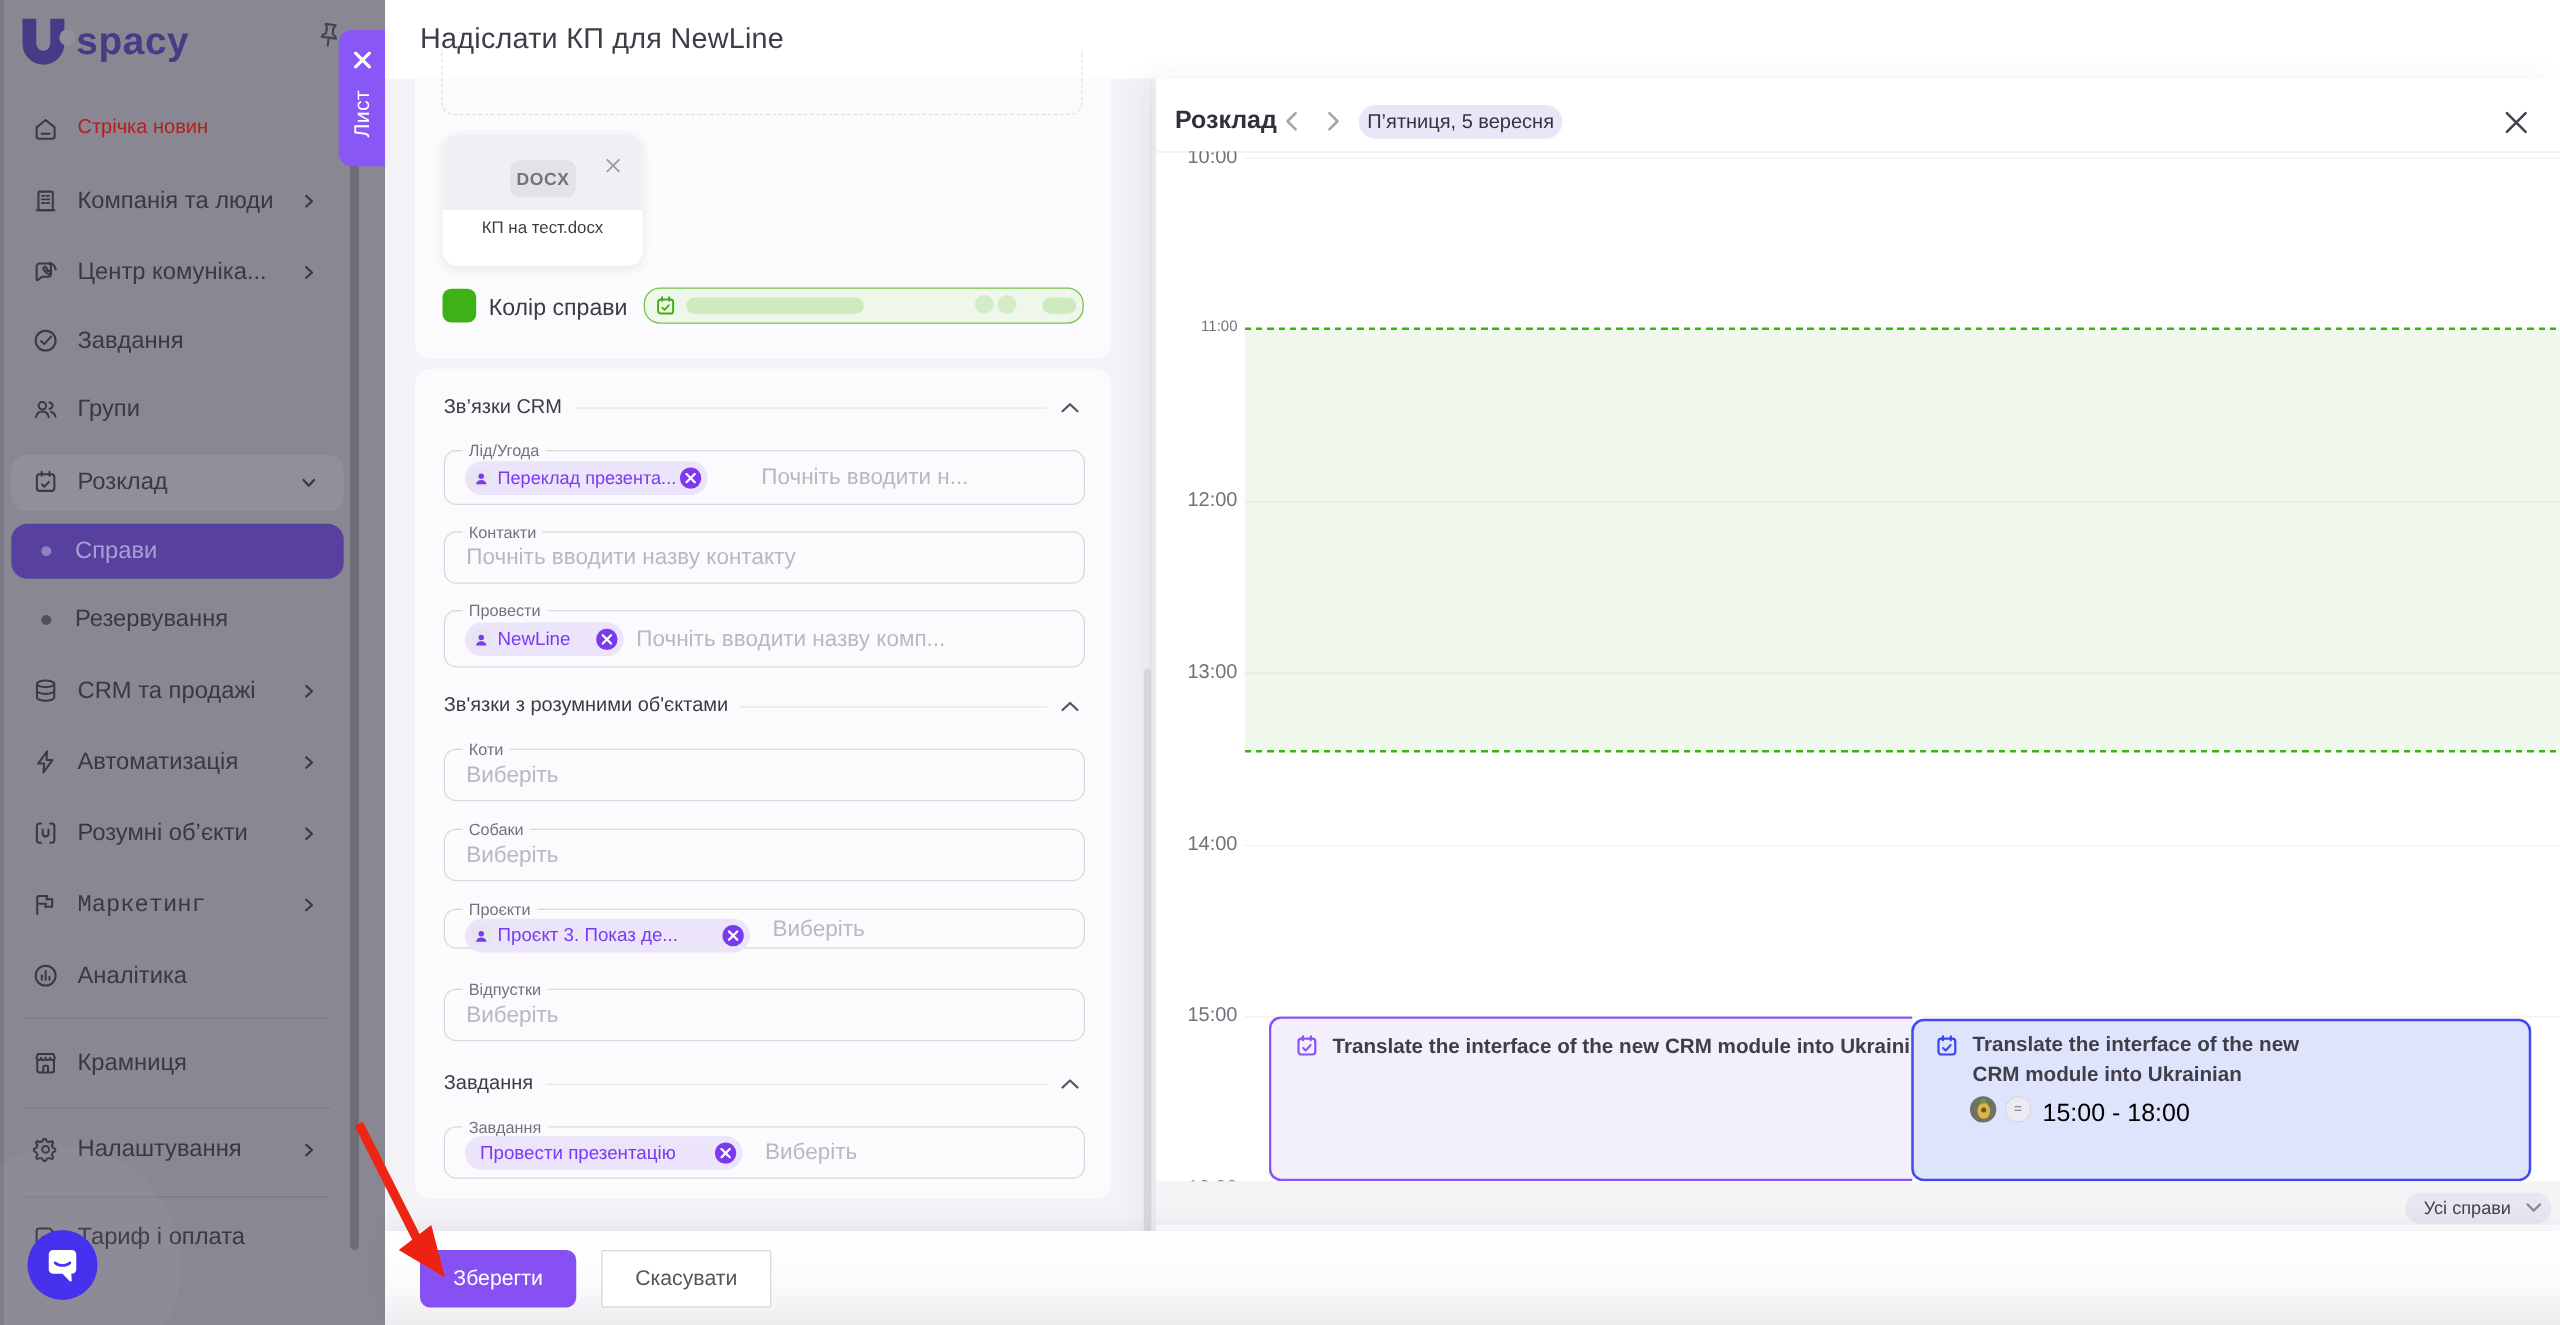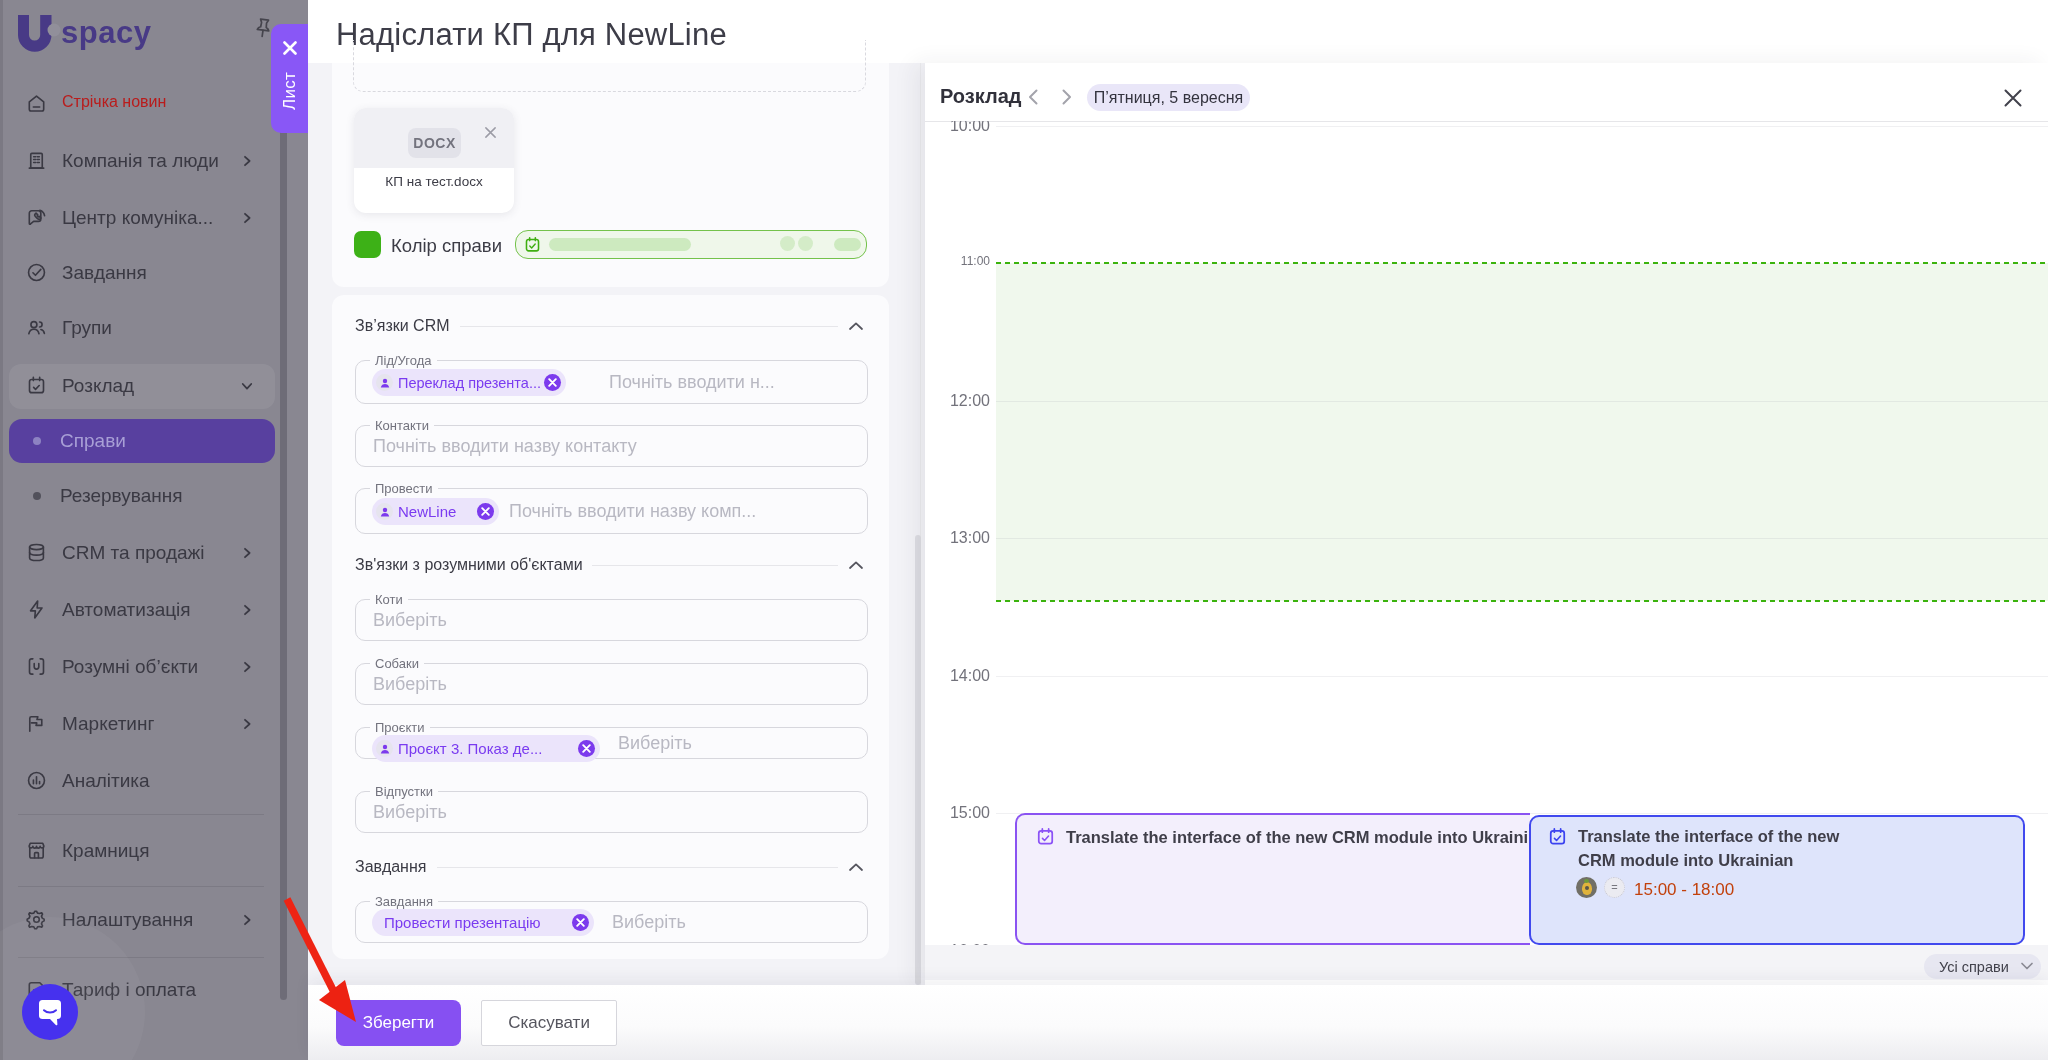--- a/index.html
+++ b/index.html
@@ -89,21 +89,21 @@
       <path d="M8.2 4H7a2.3 2.3 0 0 0-2.3 2.3v11.4A2.3 2.3 0 0 0 7 20h1.2M15.8 4H17a2.3 2.3 0 0 1 2.3 2.3v11.4A2.3 2.3 0 0 1 17 20h-1.2" stroke="#3a3943" stroke-width="1.7" fill="none" stroke-linecap="round" stroke-linejoin="round"></path>
       <path d="M9.6 9v3.3a2.4 2.4 0 0 0 4.8 0V9" stroke="#3a3943" stroke-width="1.7" fill="none" stroke-linecap="round" stroke-linejoin="round"></path>
     </svg>
 <span class="abs" style="left:62px;top:656px;font-size:19px;color:#3a3943;">Розумні об’єкти</span>
 <svg class="abs" style="left:238px;top:658px" width="18" height="18" viewBox="0 0 18 18">
       <path d="M7 4.8l4.6 4.2L7 13.2" stroke="#3a3943" stroke-width="1.8" fill="none" stroke-linecap="round" stroke-linejoin="round"></path>
     </svg>
 <svg class="abs" style="left:25px;top:712px" width="23" height="23" viewBox="0 0 24 24">
       <path d="M5 20V6.5A1.5 1.5 0 0 1 6.5 5h6.9l-.9 2.8h5V14h-6l.8-2.6H6.8" stroke="#3a3943" stroke-width="1.7" fill="none" stroke-linecap="round" stroke-linejoin="round"></path>
     </svg>
-<span class="abs" style="left:62px;top:713px;font-size:19px;color:#3a3943;">Маркетинг</span>
+<span class="abs" style="left:62px;top:713px;font-size:19px;color:#3a3943;font-family:Liberation Mono, monospace;">Маркетинг</span>
 <svg class="abs" style="left:238px;top:715px" width="18" height="18" viewBox="0 0 18 18">
       <path d="M7 4.8l4.6 4.2L7 13.2" stroke="#3a3943" stroke-width="1.8" fill="none" stroke-linecap="round" stroke-linejoin="round"></path>
     </svg>
 <svg class="abs" style="left:25px;top:769px" width="23" height="23" viewBox="0 0 24 24">
       <circle cx="12" cy="12" r="8.3" stroke="#3a3943" stroke-width="1.7" fill="none" stroke-linecap="round" stroke-linejoin="round"></circle>
       <path d="M8.8 15.4v-3.8M12 15.4V8.2M15.2 15.4v-2.4" stroke="#3a3943" stroke-width="1.7" fill="none" stroke-linecap="round" stroke-linejoin="round"></path>
     </svg>
 <span class="abs" style="left:62px;top:770px;font-size:19px;color:#3a3943;">Аналітика</span>
 <svg class="abs" style="left:25px;top:839px" width="23" height="23" viewBox="0 0 24 24">
       <path d="M5 9.7V18a1.8 1.8 0 0 0 1.8 1.8h10.4A1.8 1.8 0 0 0 19 18V9.7" stroke="#3a3943" stroke-width="1.7" fill="none" stroke-linecap="round" stroke-linejoin="round"></path>
@@ -134,21 +134,21 @@
 <div class="abs" style="left:18px;top:957px;width:246px;height:1px;background:#7c7a84;"></div>
 <div class="abs" style="left:280px;top:90px;width:7px;height:910px;background:#6e6c77;border-radius:4px;"></div>
 <div class="abs" style="left:-45px;top:917px;width:190px;height:190px;border-radius:50%;background:rgba(255,255,255,0.04);"></div>
 <div class="abs" style="left:22px;top:984px;width:56px;height:56px;border-radius:50%;background:#4631ee;">
 <svg style="position:absolute;left:15px;top:14px" width="26" height="29" viewBox="0 0 26 29">
 <path d="M2 5.5A3.5 3.5 0 0 1 5.5 2h15A3.5 3.5 0 0 1 24 5.5v12a3.5 3.5 0 0 1-3.5 3.5H20l.4 5.2c.1.9-1 1.4-1.6.8L13 21H5.5A3.5 3.5 0 0 1 2 17.5Z" fill="#fff"></path>
 <path d="M7 12.2c3.2 3 8.8 3 12 0" fill="none" stroke="#4631ee" stroke-width="2" stroke-linecap="round"></path>
 </svg>
     </div>
 <div class="abs" style="left:308px;top:0;width:1740px;height:63px;background:#fff;"></div>
-<span class="abs" style="left:336px;top:17px;font-size:31px;color:#3d3d48;font-weight:500;letter-spacing:.2px;">Надіслати КП для NewLine</span>
+<span class="abs" style="left:336px;top:17px;font-size:23px;color:#3d3d48;font-weight:500;letter-spacing:.2px;">Надіслати КП для NewLine</span>
 <div class="abs" style="left:308px;top:63px;width:617px;height:922px;background:#f3f3f7;"></div>
 <div class="abs" style="left:332px;top:63px;width:557px;height:224px;background:#fbfbfd;border-radius:0 0 12px 12px;"></div>
 <div class="abs" style="left:353px;top:40px;width:513px;height:52px;border:1.5px dashed #d9d9df;border-top:none;border-radius:0 0 10px 10px;"></div>
 <div class="abs" style="left:354px;top:108px;width:160px;height:105px;background:#fff;border-radius:12px;box-shadow:0 2px 8px rgba(60,60,80,.10);overflow:hidden;">
 <div style="position:absolute;left:0;top:0;width:160px;height:60px;background:#f0f0f4;"></div>
 <div style="position:absolute;left:54px;top:20px;width:53px;height:30px;background:#e2e2e9;border-radius:8px;display:flex;align-items:center;justify-content:center;font-size:14px;font-weight:bold;color:#73737e;letter-spacing:.5px;">DOCX</div>
 <svg style="position:absolute;left:130px;top:18px" width="13" height="13" viewBox="0 0 14 14">
         <path d="M2 2l10 10M12 2 2 12" stroke="#9c9ca6" stroke-width="1.6" stroke-linecap="round"></path>
       </svg>
 <div style="position:absolute;left:0;top:66px;width:160px;text-align:center;font-size:13.5px;color:#3c3c46;">КП на тест.docx</div>
@@ -319,21 +319,21 @@
           <path d="M8 2.5v4M16 2.5v4" stroke="#3b42f0" stroke-width="2.2" stroke-linecap="round"></path>
           <path d="M8.2 14.4l2.6 2.6 5-5.6" stroke="#3b42f0" stroke-width="2" fill="none" stroke-linecap="round" stroke-linejoin="round"></path>
         </svg>
    <span style="position:absolute;left:47px;top:7px;font-size:16.5px;font-weight:bold;color:#3f3e49;line-height:24px;">Translate the interface of the new<br>CRM module into Ukrainian</span>
    <span style="position:absolute;left:45px;top:60px;width:21px;height:21px;border-radius:50%;background:#716f66;overflow:hidden;">
           <span style="position:absolute;left:6px;top:5px;width:10px;height:13px;border-radius:50% 50% 45% 45%;background:#e0b33c;"></span>
           <span style="position:absolute;left:8px;top:2px;width:5px;height:4px;border-radius:50%;background:#6d9b3a;"></span>
           <span style="position:absolute;left:9px;top:9px;width:4px;height:4px;border-radius:50%;background:#58564a;"></span>
         </span>
    <span style="position:absolute;left:73px;top:60px;width:21px;height:21px;border-radius:50%;border:1px dotted #c6c6d2;background:#ebebf1;color:#77777f;font-size:11px;text-align:center;line-height:19px;">=</span>
-   <span style="position:absolute;left:103px;top:63px;font-size:17px;color:#c2410c;">15:00 - 18:00</span>
+   <span style="position:absolute;left:103px;top:63px;font-size:20px;color:#000000;">15:00 - 18:00</span>
       </div>
 <div style="position:absolute;left:0px;top:0px;width:1123px;height:1px;background:rgba(130,130,145,.20);"></div>
 </div>
 <div class="abs" style="left:925px;top:945px;width:1123px;height:35px;background:#f4f4f7;"></div>
 <div class="abs" style="left:1924px;top:954px;width:117px;height:25px;background:#e7e7f1;border-radius:13px;">
 <span style="position:absolute;left:15px;top:4.5px;font-size:14.5px;color:#42424c;">Усі справи</span>
 <svg style="position:absolute;left:96px;top:7px" width="14" height="11" viewBox="0 0 14 11">
         <path d="M2 2.5l5 5 5-5" stroke="#8a8a94" stroke-width="1.7" fill="none" stroke-linecap="round" stroke-linejoin="round"></path>
       </svg>
 </div>

